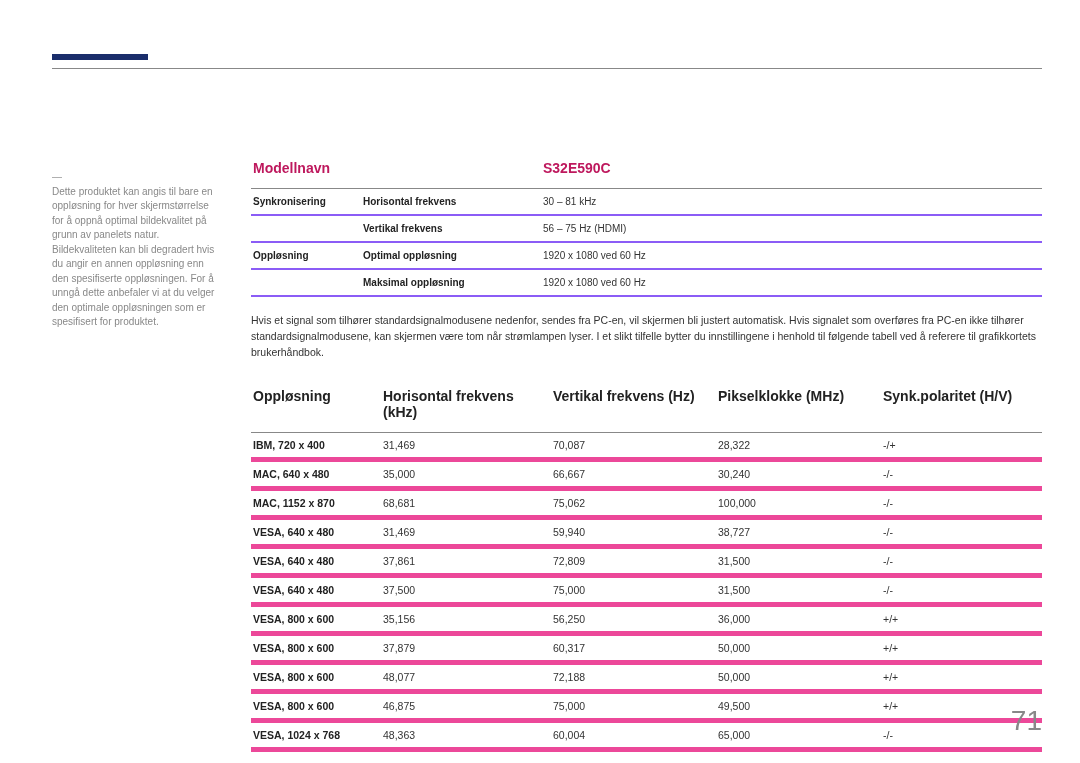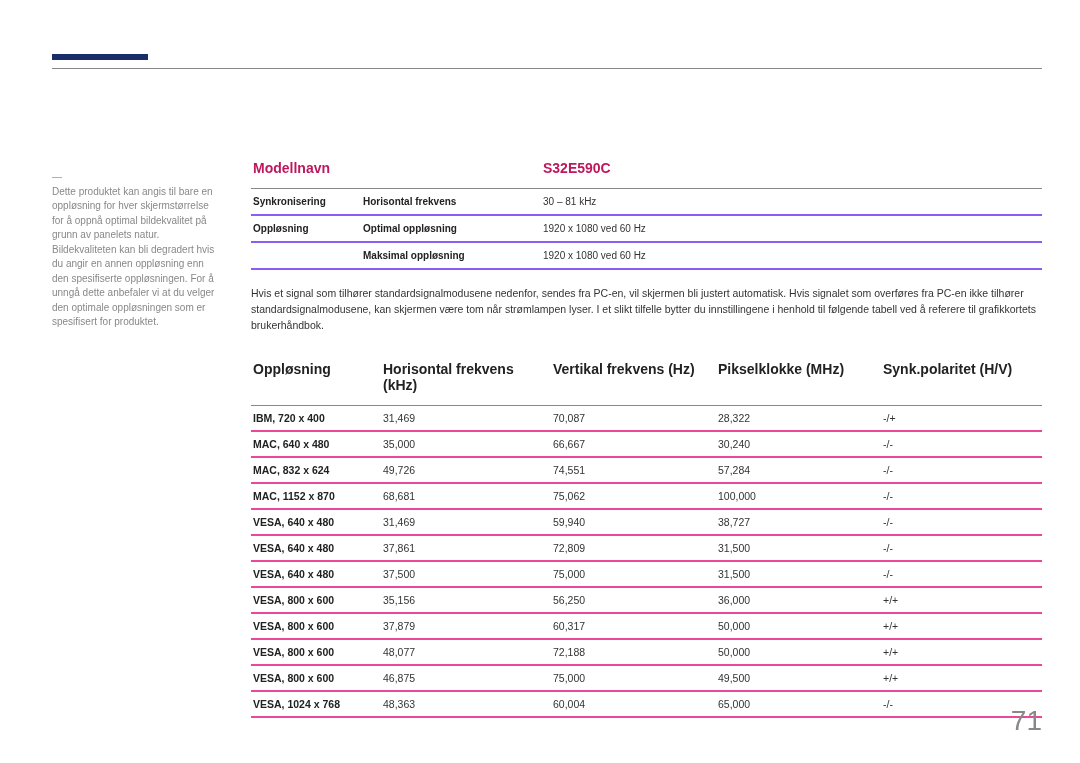--- a/index.html
+++ b/index.html
@@ -112,21 +112,21 @@
       text-align: left;
       font-weight: 600;
       color: #222;
       font-size: 14px;
       padding: 10px 6px 12px 2px;
       border-bottom: 1px solid #888;
       vertical-align: top;
     }
     .signal-table td {
       padding: 6px 6px 6px 2px;
-      border-bottom: 2px solid #ec4899;
+      border-bottom: 5px solid #ec4899;
       font-size: 10.5px;
       color: #333;
     }
     .signal-table td.res-bold {
       font-weight: 700;
       color: #222;
     }
     .signal-table .col1 { width: 130px; }
     .signal-table .col2 { width: 170px; }
     .signal-table .col3 { width: 165px; }
@@ -161,20 +161,25 @@
         <tr>
           <th class="model-col1" colspan="2">Modellnavn</th>
           <th class="model-col3">S32E590C</th>
         </tr>
       </thead>
       <tbody>
         <tr>
           <td class="label-bold model-col1">Synkronisering</td>
           <td class="label-bold model-col2">Horisontal frekvens</td>
           <td>30 – 81 kHz</td>
+        </tr>
+        <tr>
+          <td class="label-bold"></td>
+          <td class="label-bold">Vertikal frekvens</td>
+          <td>56 – 75 Hz (HDMI)</td>
         </tr>
         <tr>
           <td class="label-bold">Oppløsning</td>
           <td class="label-bold">Optimal oppløsning</td>
           <td>1920 x 1080 ved 60 Hz</td>
         </tr>
         <tr>
           <td class="label-bold"></td>
           <td class="label-bold">Maksimal oppløsning</td>
           <td>1920 x 1080 ved 60 Hz</td>
@@ -203,27 +208,20 @@
             <td>-/+</td>
           </tr>
           <tr>
             <td class="res-bold">MAC, 640 x 480</td>
             <td>35,000</td>
             <td>66,667</td>
             <td>30,240</td>
             <td>-/-</td>
           </tr>
           <tr>
-            <td class="res-bold">MAC, 832 x 624</td>
-            <td>49,726</td>
-            <td>74,551</td>
-            <td>57,284</td>
-            <td>-/-</td>
-          </tr>
-          <tr>
             <td class="res-bold">MAC, 1152 x 870</td>
             <td>68,681</td>
             <td>75,062</td>
             <td>100,000</td>
             <td>-/-</td>
           </tr>
           <tr>
             <td class="res-bold">VESA, 640 x 480</td>
             <td>31,469</td>
             <td>59,940</td>

